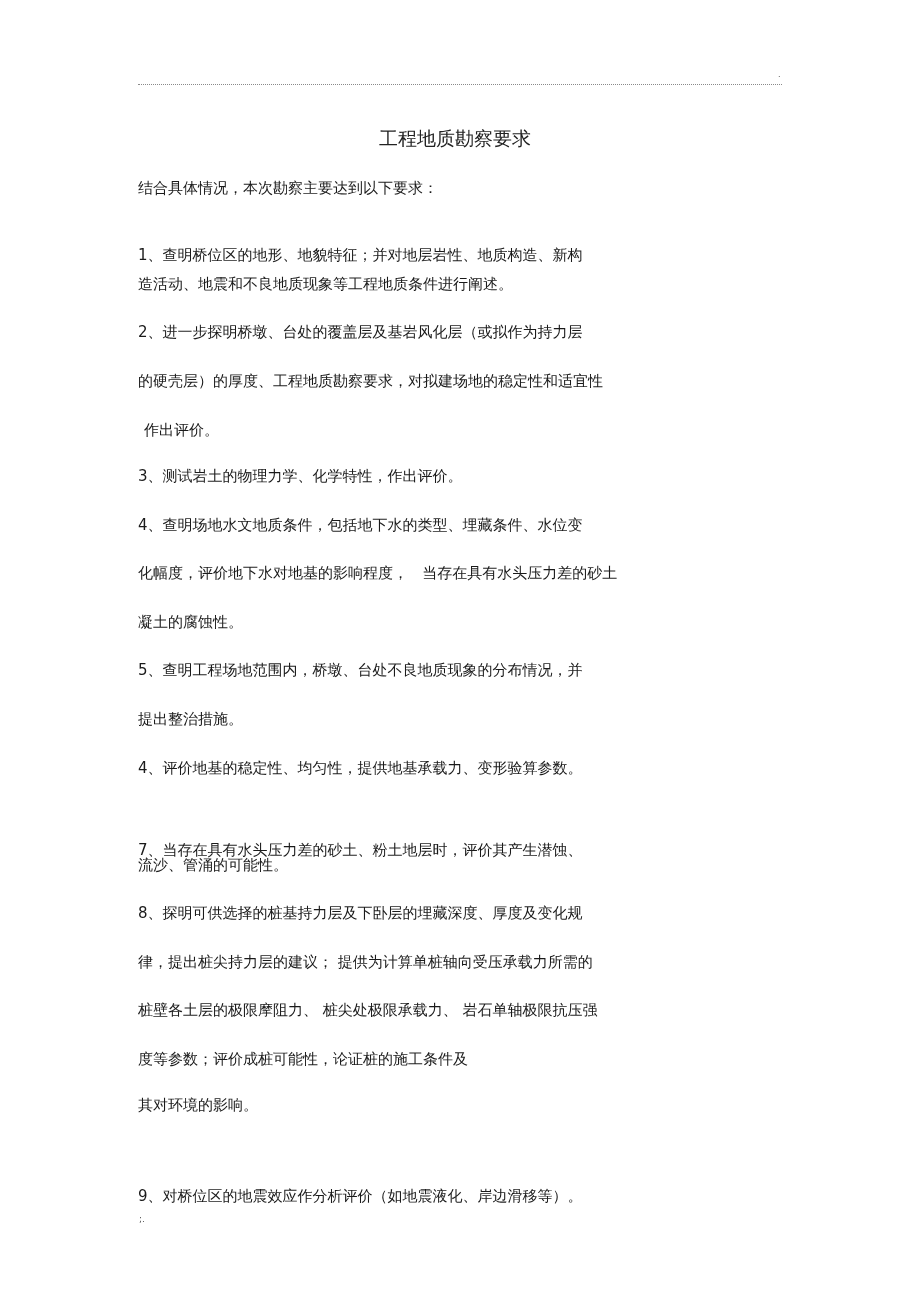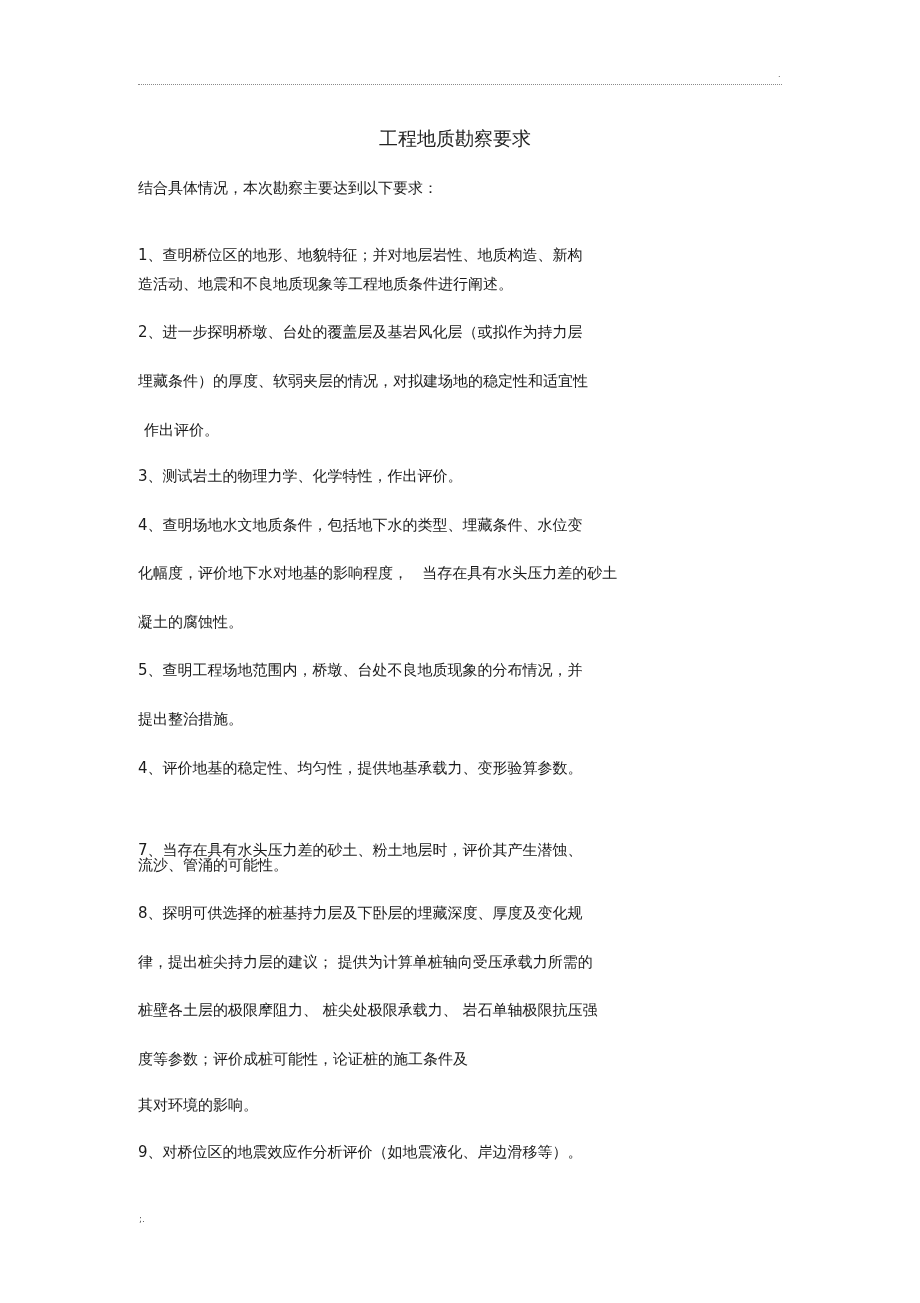--- a/index.html
+++ b/index.html
@@ -35,32 +35,32 @@
 <div class="header-rule"></div>
 <div class="header-mark">.</div>
 
 <div class="title">工程地质勘察要求</div>
 
 <div id="lines">
     <div class="line" style="top: 174px;">结合具体情况，本次勘察主要达到以下要求：</div>
     <div class="line" style="top: 221px; margin-top: 20px;">1、查明桥位区的地形、地貌特征；并对地层岩性、地质构造、新构</div>
     <div class="line" style="top: 270px;">造活动、地震和不良地质现象等工程地质条件进行阐述。</div>
     <div class="line" style="top: 318px;">2、进一步探明桥墩、台处的覆盖层及基岩风化层（或拟作为持力层</div>
-    <div class="line" style="top: 367px;">埋藏条件）的厚度、软弱夹层的情况，对拟建场地的稳定性和适宜性</div>
+    <div class="line" style="top: 367px;">的硬壳层）的厚度、工程地质勘察要求，对拟建场地的稳定性和适宜性</div>
     <div class="line" style="top: 416px; margin-left: 6px;">作出评价。</div>
     <div class="line" style="top: 462px;">3、测试岩土的物理力学、化学特性，作出评价。</div>
     <div class="line" style="top: 511px;">4、查明场地水文地质条件，包括地下水的类型、埋藏条件、水位变</div>
     <div class="line" style="top: 559px;">化幅度，评价地下水对地基的影响程度，   当存在具有水头压力差的砂土</div>
     <div class="line" style="top: 608px;">凝土的腐蚀性。</div>
     <div class="line" style="top: 656px;">5、查明工程场地范围内，桥墩、台处不良地质现象的分布情况，并</div>
     <div class="line" style="top: 705px; text-align: center;">提出整治措施。</div>
     <div class="line" style="top: 754px;">4、评价地基的稳定性、均匀性，提供地基承载力、变形验算参数。</div>
     <div class="line" style="top: 836px;">7、当存在具有水头压力差的砂土、粉土地层时，评价其产生潜蚀、</div>
     <div class="line" style="top: 851px;">流沙、管涌的可能性。</div>
     <div class="line" style="top: 899px;">8、探明可供选择的桩基持力层及下卧层的埋藏深度、厚度及变化规</div>
     <div class="line" style="top: 948px;">律，提出桩尖持力层的建议； 提供为计算单桩轴向受压承载力所需的</div>
     <div class="line" style="top: 996px;">桩壁各土层的极限摩阻力、 桩尖处极限承载力、 岩石单轴极限抗压强</div>
     <div class="line" style="top: 1045px;">度等参数；评价成桩可能性，论证桩的施工条件及</div>
     <div class="line" style="top: 1091px;">其对环境的影响。</div>
-    <div class="line" style="top: 1138px;">9、对桥位区的地震效应作分析评价（如地震液化、岸边滑移等）。</div>
+    <div class="line" style="top: 1182px;">9、对桥位区的地震效应作分析评价（如地震液化、岸边滑移等）。</div>
   </div>
 
 <div class="footer-mark">;.</div>
 
 </body></html>

